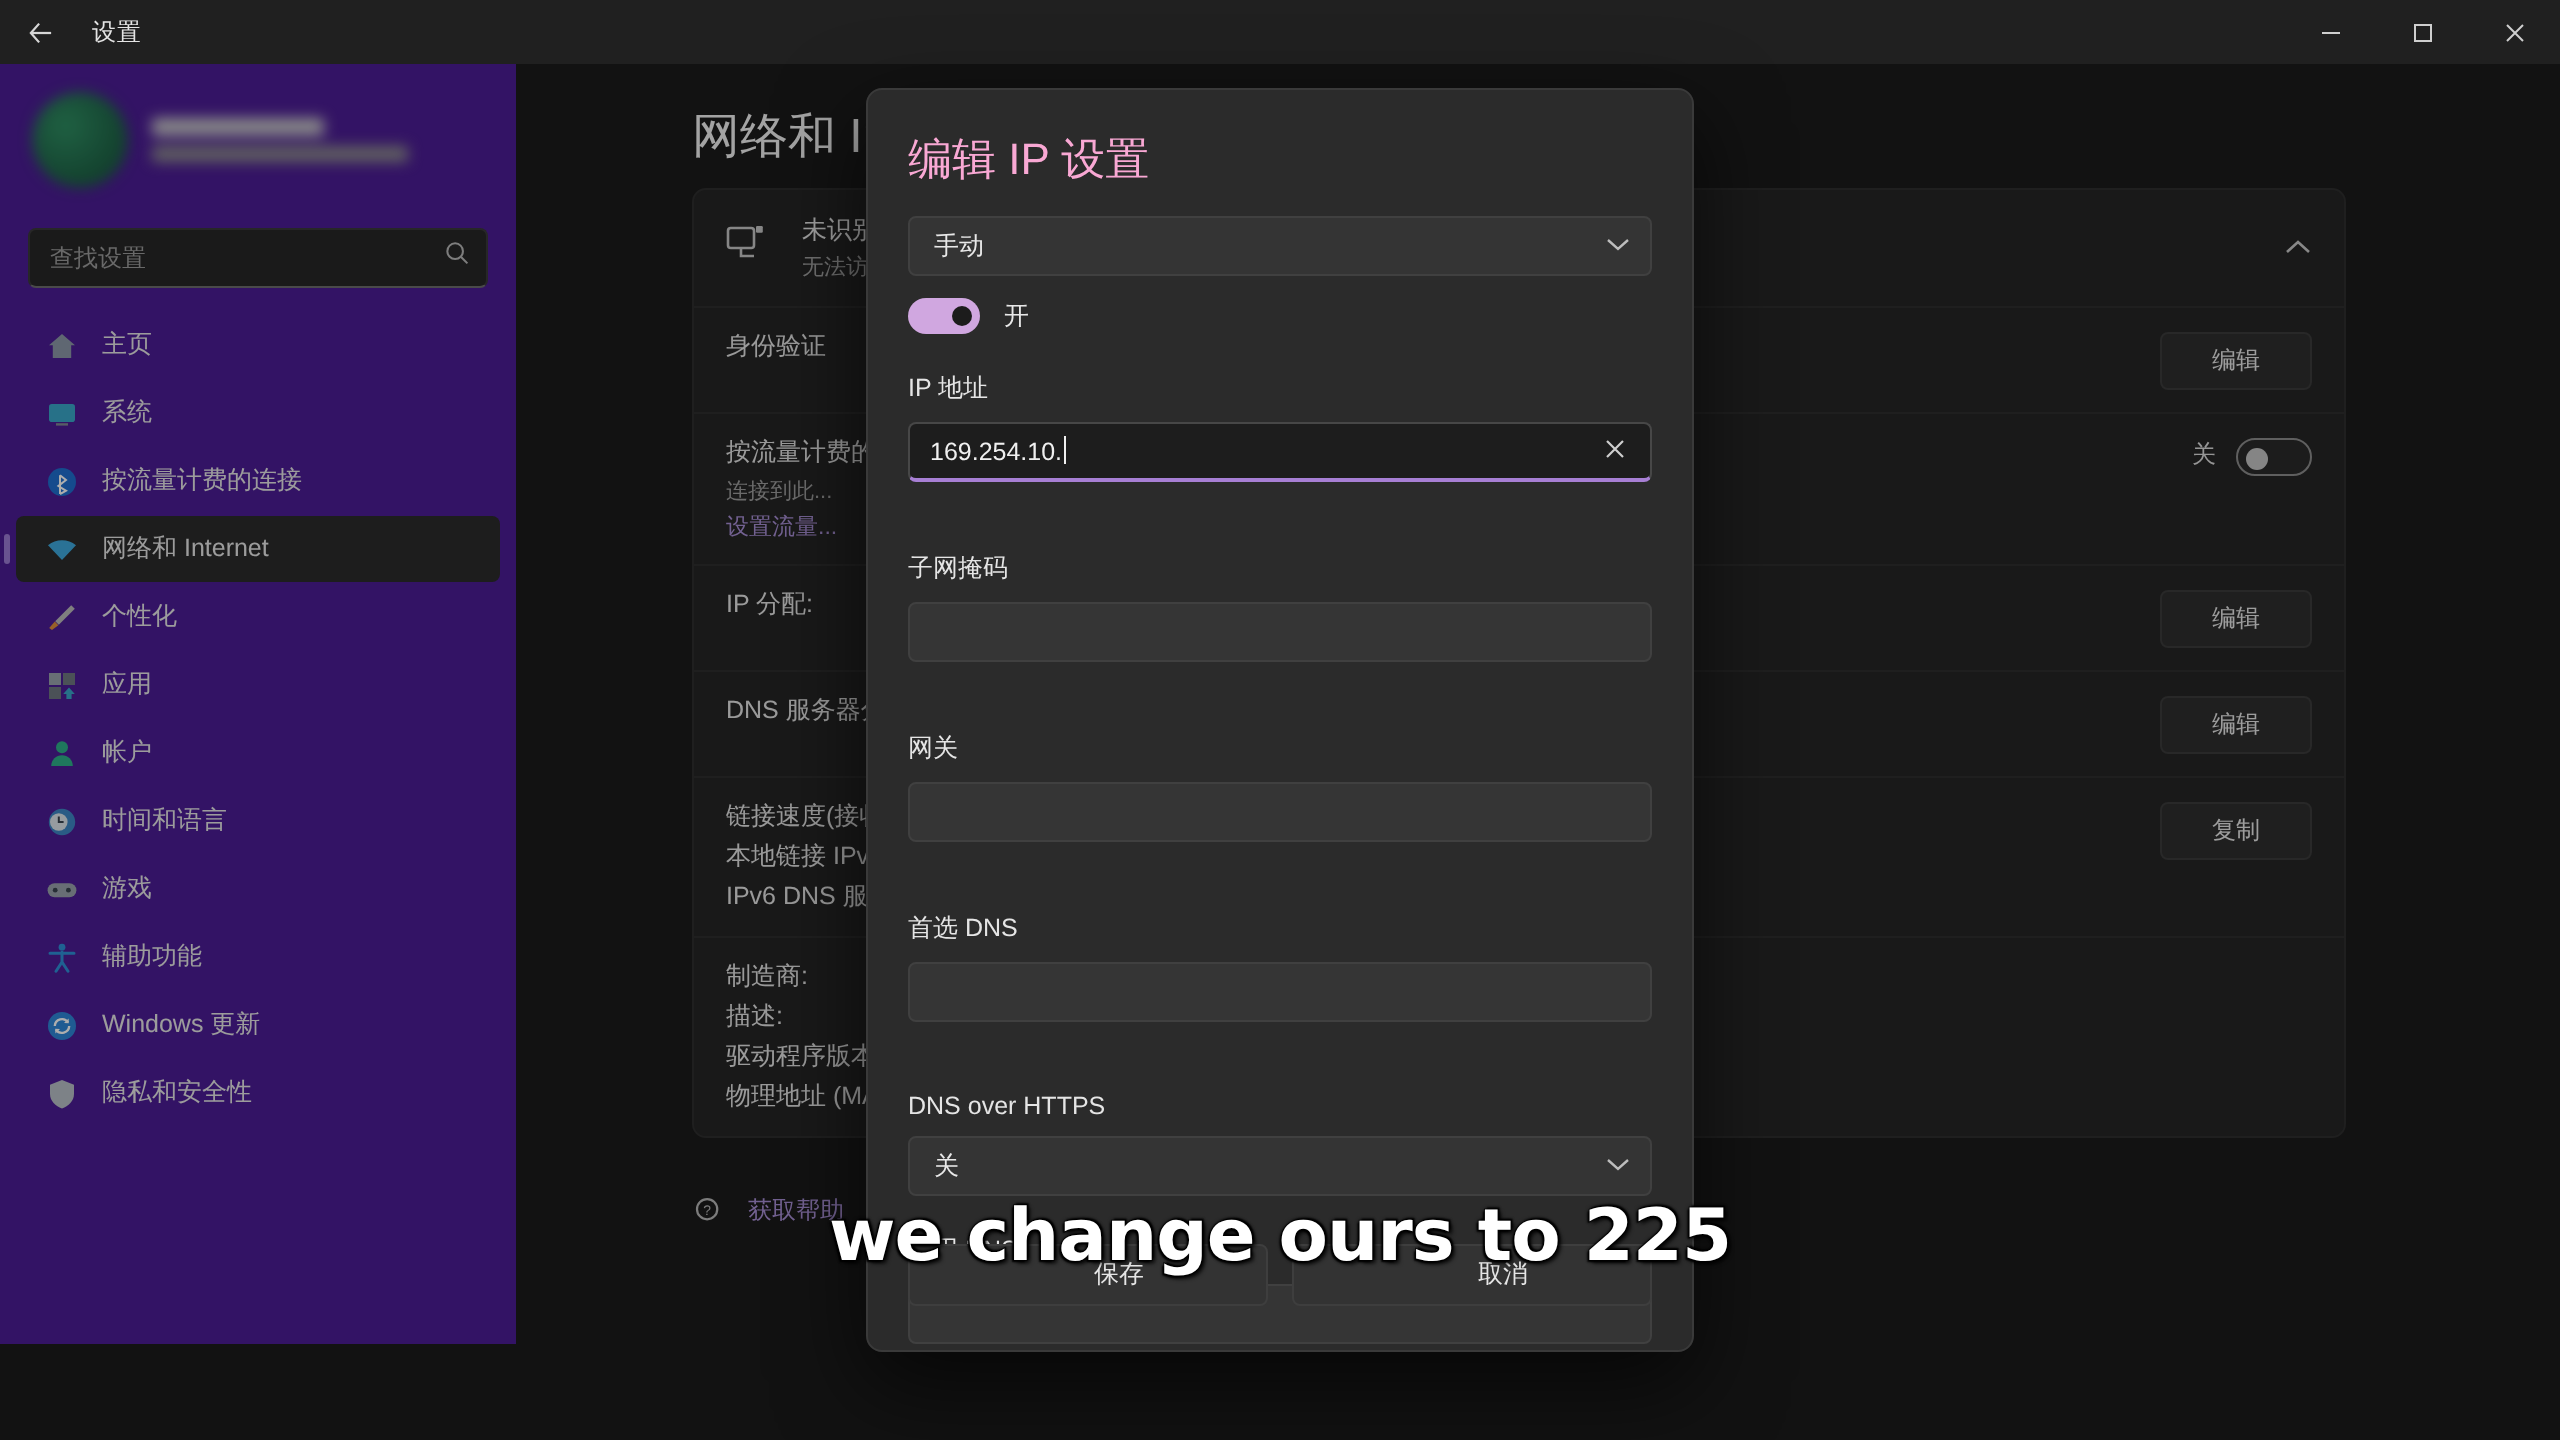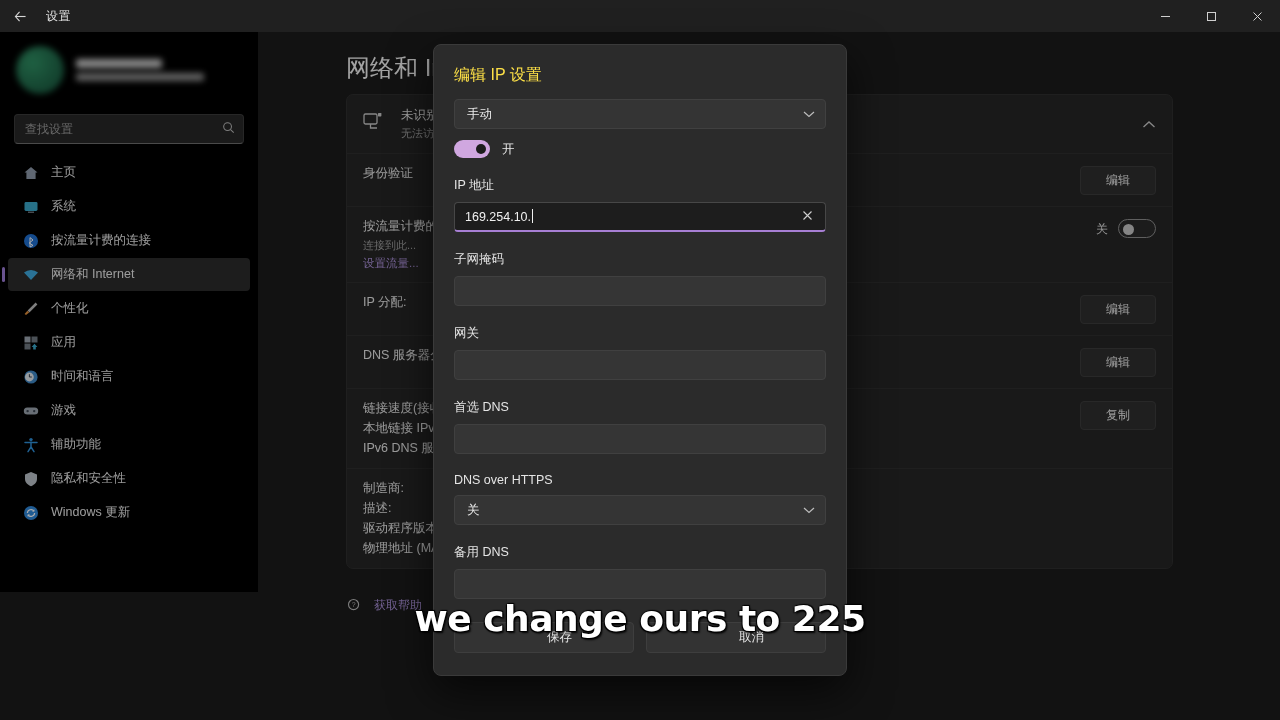--- a/index.html
+++ b/index.html
@@ -22,22 +22,22 @@
     color: #d6d6d6; font-size: 15px;
   }
   .app-title { font-size: 12px; color: #e4e4e4; margin-left: 6px; letter-spacing: .4px; }
   .wincontrols { position: absolute; right: 0; top: 0; height: 32px; display: flex; }
   .wc { width: 46px; height: 32px; display: flex; align-items: center; justify-content: center;
         color: #cfcfcf; font-size: 11px; }
   .wc svg { display: block; }
 
   
   .sidebar {
-    position: absolute; top: 32px; left: 0; width: 258px; height: 560px;
-    background: #000000;
+    position: absolute; top: 32px; left: 0; width: 258px; height: 640px;
+    background: #4c1d95;
   }
   .account { display: flex; align-items: center; padding: 14px 16px 10px 16px; gap: 12px; }
   .avatar {
     width: 48px; height: 48px; border-radius: 50%;
     background: radial-gradient(circle at 35% 35%, #2f8f63 0%, #20694a 55%, #17513a 100%);
     filter: blur(3.2px);
   }
   .acct-text { filter: blur(3.4px); display: flex; flex-direction: column; gap: 5px; }
   .acct-name { width: 86px; height: 9px; background: #c9c9c9; border-radius: 2px; }
   .acct-mail { width: 128px; height: 8px; background: #8f8f8f; border-radius: 2px; }
@@ -78,21 +78,21 @@
   .chev-up { margin-left: auto; color: #c9c9c9; }
 
   .row {
     border-top: 1px solid #2f2f2f; padding: 11px 16px; display: flex; align-items: flex-start;
     min-height: 42px;
   }
   .row .rl { display: flex; flex-direction: column; gap: 3px; flex: 1; }
   .row .rl .main { font-size: 12.5px; color: #e4e4e4; }
   .row .rl .sub  { font-size: 11px; color: #9e9e9e; }
   .row .rl .lnk  { font-size: 11.5px; color: #a98fd6; }
-  .row .ra { display: flex; align-items: flex-end; gap: 10px; padding-top: 1px; padding-left: 12px; }
+  .row .ra { display: flex; align-items: flex-start; gap: 10px; padding-top: 1px; padding-left: 12px; }
   .btn-ghost {
     min-width: 76px; height: 29px; padding: 0 14px; background: #2f2f2f;
     border: 1px solid #3b3b3b; border-radius: 4px; color: #e8e8e8; font-size: 12px;
     display: flex; align-items: center; justify-content: center;
   }
   .off-lbl { font-size: 12px; color: #dcdcdc; }
   .sw-off {
     width: 38px; height: 19px; border-radius: 10px; background: #2a2a2a;
     border: 1px solid #8d8d8d; position: relative;
   }
@@ -107,21 +107,21 @@
   .flink .fl { font-size: 12px; color: #a98fd6; }
 
   
   .scrim { position: absolute; inset: 32px 0 0 0; background: rgba(0,0,0,0.32); }
   .dialog {
     position: absolute; left: 433px; top: 44px; width: 414px; height: 632px;
     background: #2b2b2b; border: 1px solid #3a3a3a; border-radius: 8px;
     box-shadow: 0 16px 44px rgba(0,0,0,0.65);
     overflow: hidden;
   }
-  .dlg-title { font-size: 16px; color: #fde047; padding: 20px 20px 0 20px; font-weight: 400; }
+  .dlg-title { font-size: 22px; color: #f9a8d4; padding: 20px 20px 0 20px; font-weight: 400; }
 
   .combo {
     margin: 13px 20px 0 20px; height: 30px; background: #343434;
     border: 1px solid #404040; border-radius: 4px; display: flex; align-items: center;
     padding: 0 10px 0 12px;
   }
   .combo .cv { font-size: 12.5px; color: #e8e8e8; flex: 1; }
   .combo .cc { color: #bdbdbd; font-size: 10px; }
 
   .sec-head { font-size: 15px; color: #f2f2f2; padding: 22px 20px 0 20px; font-weight: 700; }
@@ -131,21 +131,21 @@
     width: 36px; height: 18px; border-radius: 9px; background: #d0a7e0; position: relative;
   }
   .sw-on::after {
     content: ""; position: absolute; right: 4px; top: 4px; width: 10px; height: 10px;
     border-radius: 50%; background: #1c1c1c;
   }
   .togglerow .tl { font-size: 12.5px; color: #e8e8e8; }
 
   .fieldlabel { font-size: 12.5px; color: #e5e5e5; padding: 19px 20px 0 20px; }
   .field {
-    margin: 8px 20px 0 20px; height: 30px; background: #353535;
+    margin: 8px 20px 16px 20px; height: 30px; background: #353535;
     border: 1px solid #404040; border-radius: 4px; display: flex; align-items: center;
     padding: 0 8px 0 10px;
   }
   .field.focused { background: #1d1d1d; border-color: #474747; border-bottom: 2px solid #a77fd4; }
   .field .fv { font-size: 12.5px; color: #f0f0f0; flex: 1; position: relative; }
   .field .caret {
     display: inline-block; width: 1px; height: 14px; background: #f0f0f0;
     vertical-align: -2px; margin-left: 1px;
   }
   .field .clr { color: #cfcfcf; font-size: 12px; padding: 0 4px; }
@@ -279,20 +279,29 @@
           <svg width="16" height="16" viewBox="0 0 16 16">
               <rect x="1.5" y="1.5" width="6" height="6" fill="#9aa3ad"></rect>
               <rect x="8.5" y="1.5" width="6" height="6" fill="#6f7880"></rect>
               <rect x="1.5" y="8.5" width="6" height="6" fill="#6f7880"></rect>
               <path d="M11.5 8.8 L14.4 12 H12.8 V14.5 H10.2 V12 H8.6 Z" fill="#3aa7c9"></path>
             </svg>
         </span>
         <span class="lbl">应用</span>
       </div>
 
+      <div class="navitem">
+        <span class="ico">
+          <svg width="16" height="16" viewBox="0 0 16 16">
+              <circle cx="8" cy="4.6" r="3" fill="#2fb08a"></circle>
+              <path d="M2.6 14 A5.4 5.4 0 0 1 13.4 14 Z" fill="#2fb08a"></path>
+            </svg>
+        </span>
+        <span class="lbl">帐户</span>
+      </div>
 
       <div class="navitem">
         <span class="ico">
           <svg width="16" height="16" viewBox="0 0 16 16">
               <circle cx="8" cy="8" r="6.6" fill="#3f87c4"></circle>
               <circle cx="6.4" cy="8" r="4.4" fill="#dfe6ec"></circle>
               <path d="M6.4 5.2 V8 H8.8" stroke="#3a4450" stroke-width="1" fill="none"></path>
             </svg>
         </span>
         <span class="lbl">时间和语言</span>
@@ -310,42 +319,42 @@
       </div>
 
       <div class="navitem">
         <span class="ico">
           <svg width="16" height="16" viewBox="0 0 16 16">
               <circle cx="8" cy="2.6" r="1.7" fill="#2f8fd8"></circle>
               <path d="M2 5.6 H14 M8 5 V10 M8 10 L5 14.6 M8 10 L11 14.6" stroke="#2f8fd8" stroke-width="1.5" fill="none" stroke-linecap="round"></path>
             </svg>
         </span>
         <span class="lbl">辅助功能</span>
-      </div>
-
-      <div class="navitem">
-        <span class="ico">
-          <svg width="16" height="16" viewBox="0 0 16 16">
-              <path d="M8 1 L14 3.4 V8 C14 11.6 11.2 14 8 15.2 C4.8 14 2 11.6 2 8 V3.4 Z" fill="#b9c0c7"></path>
-            </svg>
-        </span>
-        <span class="lbl">隐私和安全性</span>
       </div>
 
       <div class="navitem">
         <span class="ico">
           <svg width="16" height="16" viewBox="0 0 16 16">
               <circle cx="8" cy="8" r="7" fill="#2f86d8"></circle>
               <path d="M4.4 8 A3.6 3.6 0 0 1 11 6.2" stroke="#fff" stroke-width="1.2" fill="none"></path>
               <path d="M11.6 8 A3.6 3.6 0 0 1 5 9.8" stroke="#fff" stroke-width="1.2" fill="none"></path>
               <path d="M11.3 4.2 L11.4 6.6 L9 6.5 Z" fill="#fff"></path>
               <path d="M4.7 11.8 L4.6 9.4 L7 9.5 Z" fill="#fff"></path>
             </svg>
         </span>
         <span class="lbl">Windows 更新</span>
+      </div>
+
+      <div class="navitem">
+        <span class="ico">
+          <svg width="16" height="16" viewBox="0 0 16 16">
+              <path d="M8 1 L14 3.4 V8 C14 11.6 11.2 14 8 15.2 C4.8 14 2 11.6 2 8 V3.4 Z" fill="#b9c0c7"></path>
+            </svg>
+        </span>
+        <span class="lbl">隐私和安全性</span>
       </div>
 
     </div>
   </div>
 
   <div class="content">
     <div class="page-title">网络和 Internet</div>
 
     <div class="card">
       <div class="card-head">

